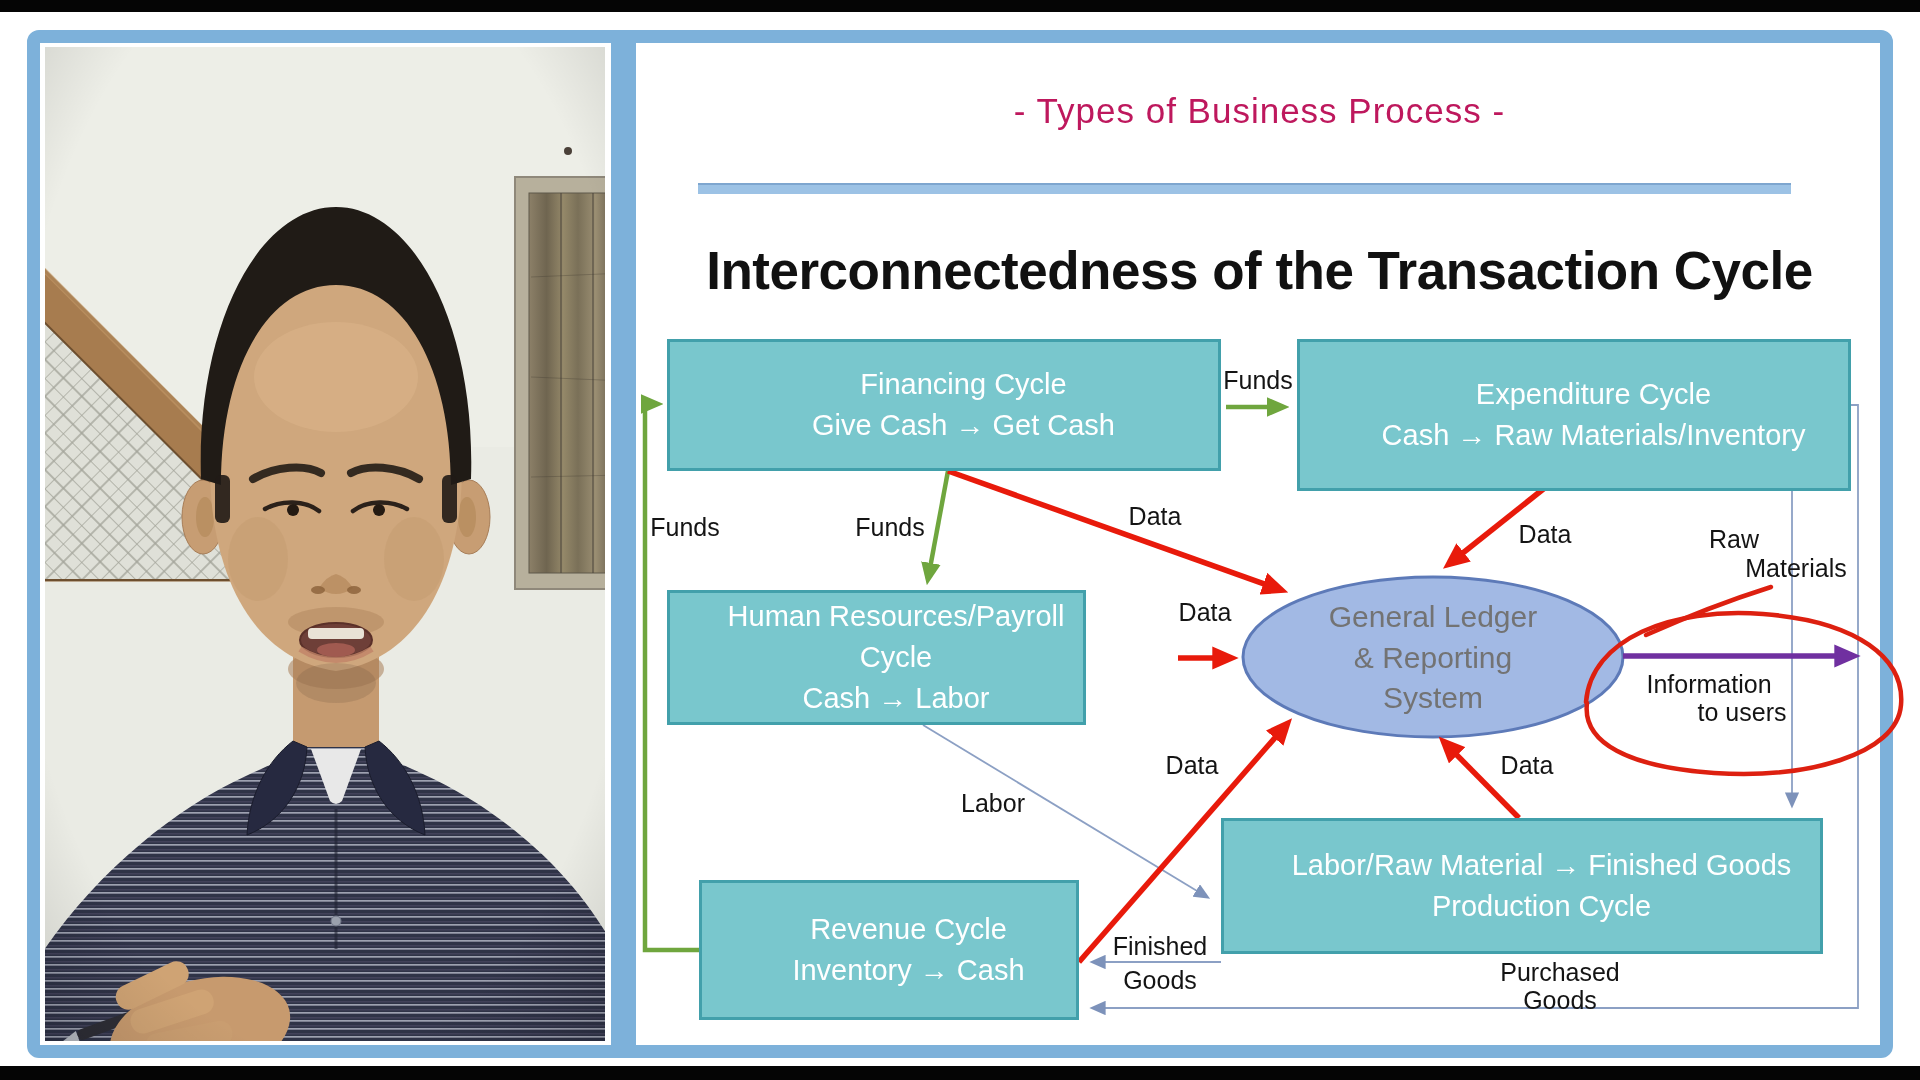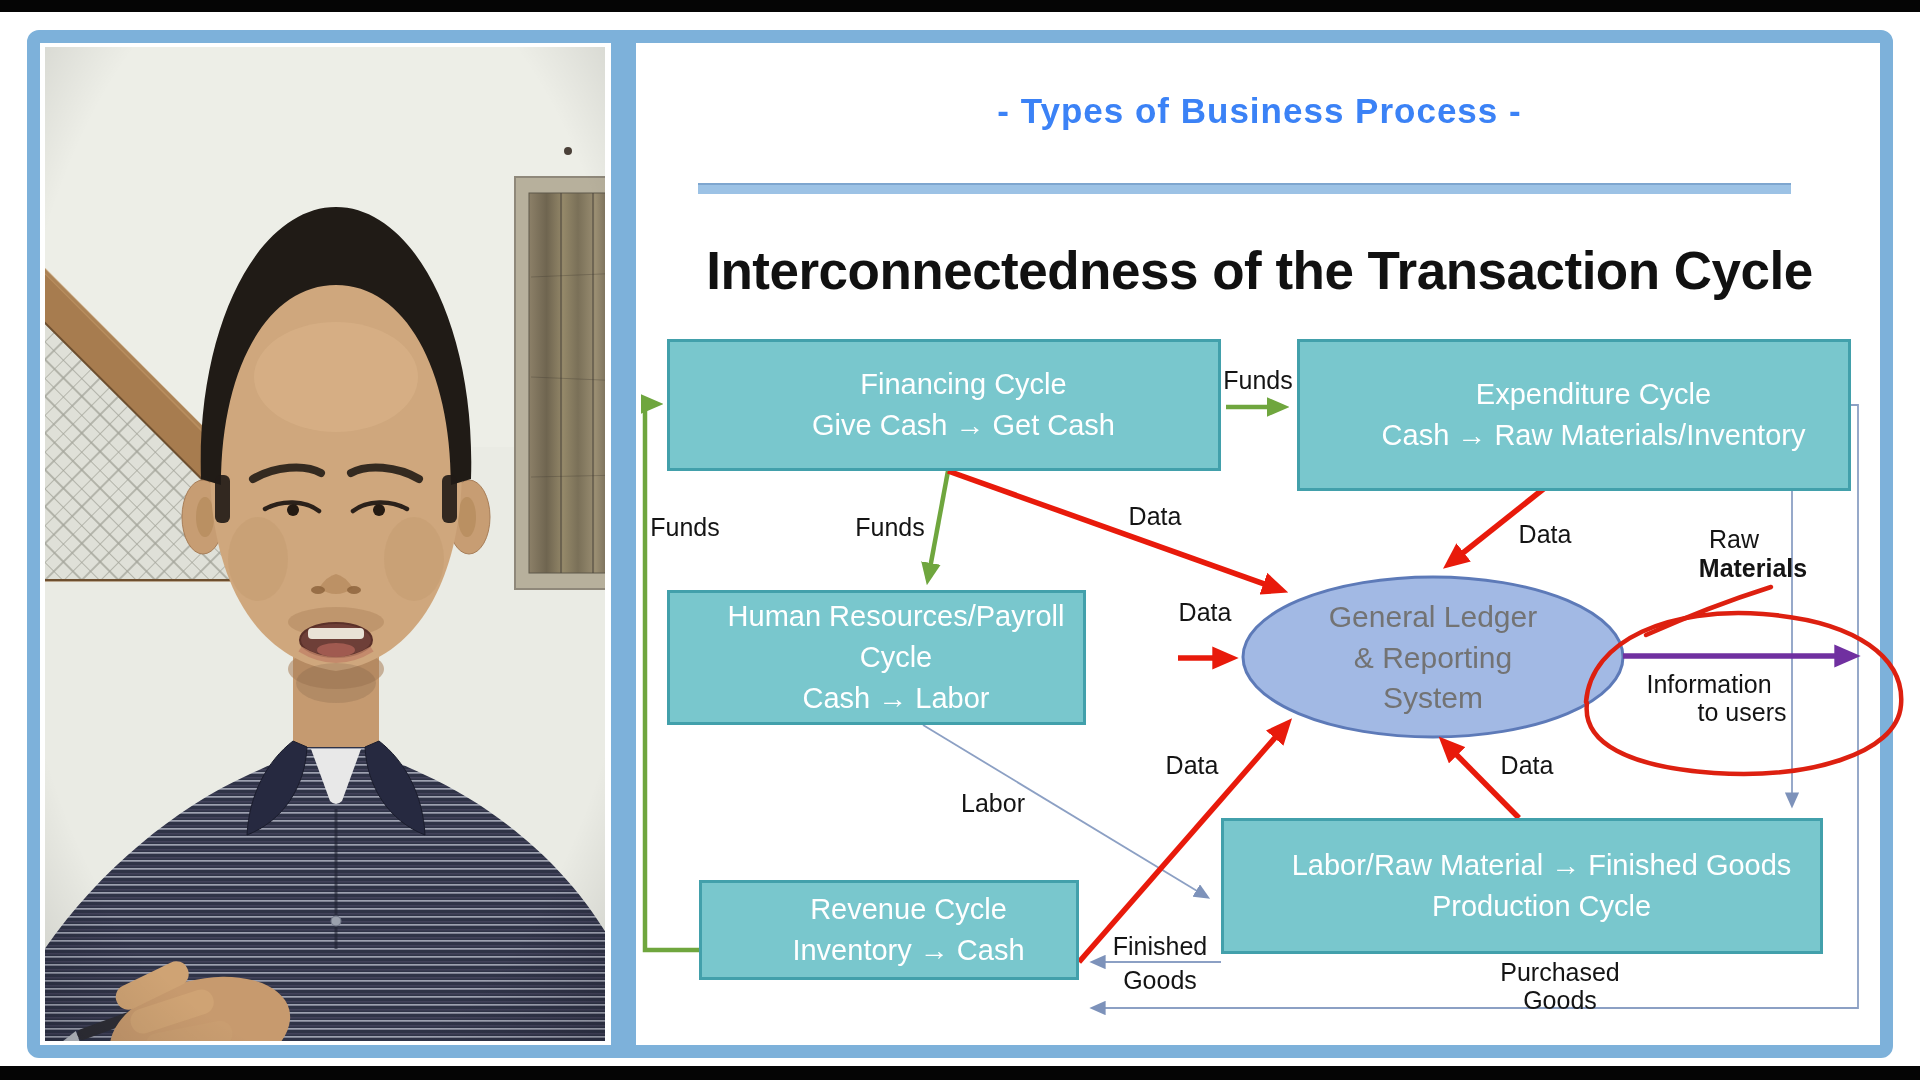--- a/index.html
+++ b/index.html
@@ -8,21 +8,21 @@
   .white-bg{position:absolute;left:0;top:12px;width:1920px;height:1054px;background:#ffffff;}
   .bar{position:absolute;left:0;width:1920px;background:#050505;}
   .bar.top{top:0;height:12px;}
   .bar.bottom{top:1066px;height:14px;}
   .frame{position:absolute;left:27px;top:30px;width:1866px;height:1028px;box-sizing:border-box;
          border:13px solid #7db1da;border-radius:12px;background:#ffffff;}
   .divider{position:absolute;left:611px;top:30px;width:25px;height:1028px;background:#7db1da;}
   .webcam{position:absolute;left:45px;top:47px;width:560px;height:994px;overflow:hidden;background:#eaebe4;}
   .slide{position:absolute;left:641px;top:47px;width:1237px;height:994px;background:#ffffff;}
   .slide-title{position:absolute;left:0;top:44px;width:1237px;text-align:center;font-size:35px;
-               font-weight:700;color:#3b82f6;letter-spacing:1px;}
+               font-weight:400;color:#be185d;letter-spacing:1px;}
   .underline{position:absolute;left:57px;top:136px;width:1093px;height:9px;background:#9cc2e5;
              border-top:2px solid #7ea6cf;}
   .slide-heading{position:absolute;left:0;top:193px;width:1237px;text-align:center;font-size:53px;
                  font-weight:bold;color:#111;letter-spacing:-0.5px;}
   .diagram-svg{position:absolute;left:0;top:0;overflow:visible;z-index:1;}
   .box{position:absolute;box-sizing:border-box;background:#79c7cd;border:3px solid #42a0ab;color:#fff;
        display:flex;flex-direction:column;align-items:center;justify-content:center;text-align:center;
        font-size:29px;line-height:1.42;z-index:2;padding-left:39px;}
   .ellipse-label{position:absolute;left:632px;top:549px;width:320px;height:124px;display:flex;
        flex-direction:column;align-items:center;justify-content:center;color:#737373;font-size:30px;
@@ -196,21 +196,21 @@
       <div>Give Cash → Get Cash</div>
     </div>
     <div class="box" style="left:656px;top:292px;width:554px;height:152px;">
       <div>Expenditure Cycle</div>
       <div>Cash → Raw Materials/Inventory</div>
     </div>
     <div class="box" style="left:26px;top:543px;width:419px;height:135px;">
       <div>Human Resources/Payroll Cycle</div>
       <div>Cash → Labor</div>
     </div>
-    <div class="box" style="left:58px;top:833px;width:380px;height:100px;">
+    <div class="box" style="left:58px;top:833px;width:380px;height:140px;">
       <div>Revenue Cycle</div>
       <div>Inventory → Cash</div>
     </div>
     <div class="box" style="left:580px;top:771px;width:602px;height:136px;">
       <div>Labor/Raw Material → Finished Goods</div>
       <div>Production Cycle</div>
     </div>
 
     <div class="ellipse-label">
       <div>General Ledger</div>
@@ -220,21 +220,21 @@
 
     <div class="lbl" style="left:617px;top:333px;">Funds</div>
     <div class="lbl" style="left:44px;top:480px;">Funds</div>
     <div class="lbl" style="left:249px;top:480px;">Funds</div>
     <div class="lbl" style="left:514px;top:469px;">Data</div>
     <div class="lbl" style="left:564px;top:565px;">Data</div>
     <div class="lbl" style="left:904px;top:487px;">Data</div>
     <div class="lbl" style="left:551px;top:718px;">Data</div>
     <div class="lbl" style="left:886px;top:718px;">Data</div>
     <div class="lbl" style="left:1093px;top:492px;">Raw</div>
-    <div class="lbl" style="left:1112px;top:521px;font-weight:bold;">Materials</div>
+    <div class="lbl" style="left:1155px;top:521px;">Materials</div>
     <div class="lbl" style="left:1068px;top:637px;">Information</div>
     <div class="lbl" style="left:1068px;top:665px;margin-left:33px;">to users</div>
     <div class="lbl" style="left:352px;top:756px;">Labor</div>
     <div class="lbl" style="left:519px;top:899px;">Finished</div>
     <div class="lbl" style="left:519px;top:933px;">Goods</div>
     <div class="lbl" style="left:919px;top:925px;">Purchased</div>
     <div class="lbl" style="left:919px;top:953px;">Goods</div>
   </div>
 </div>
 

